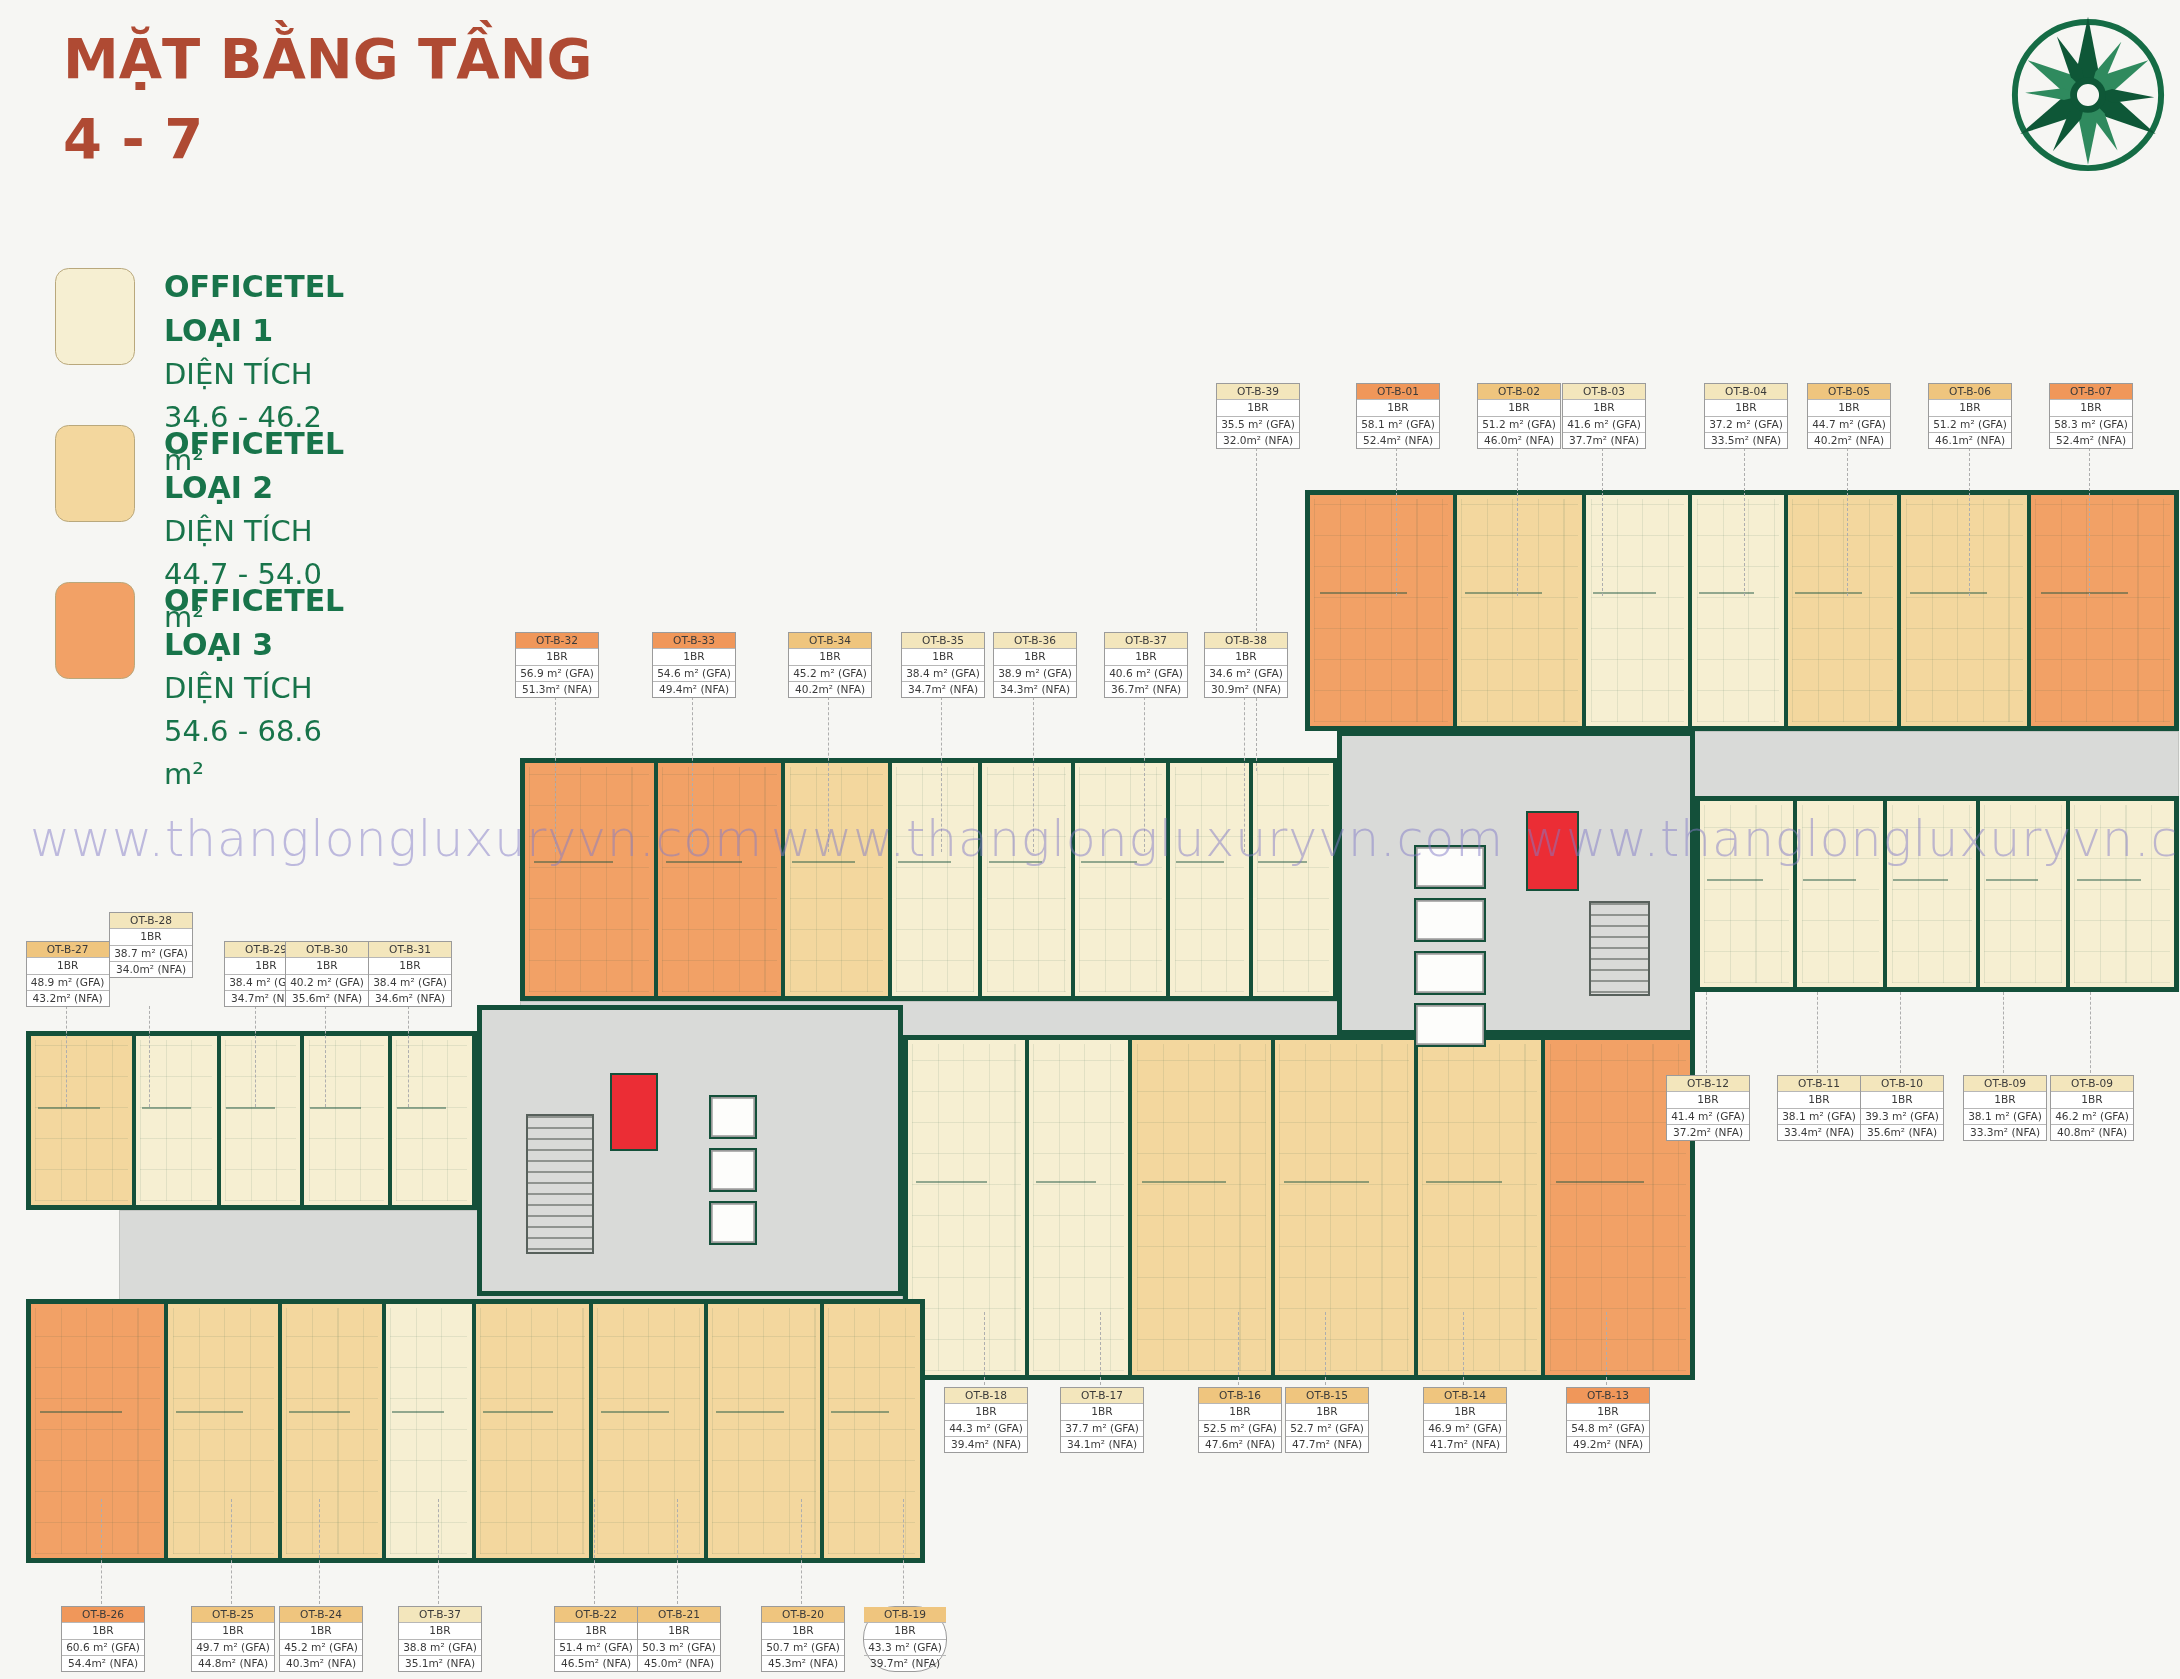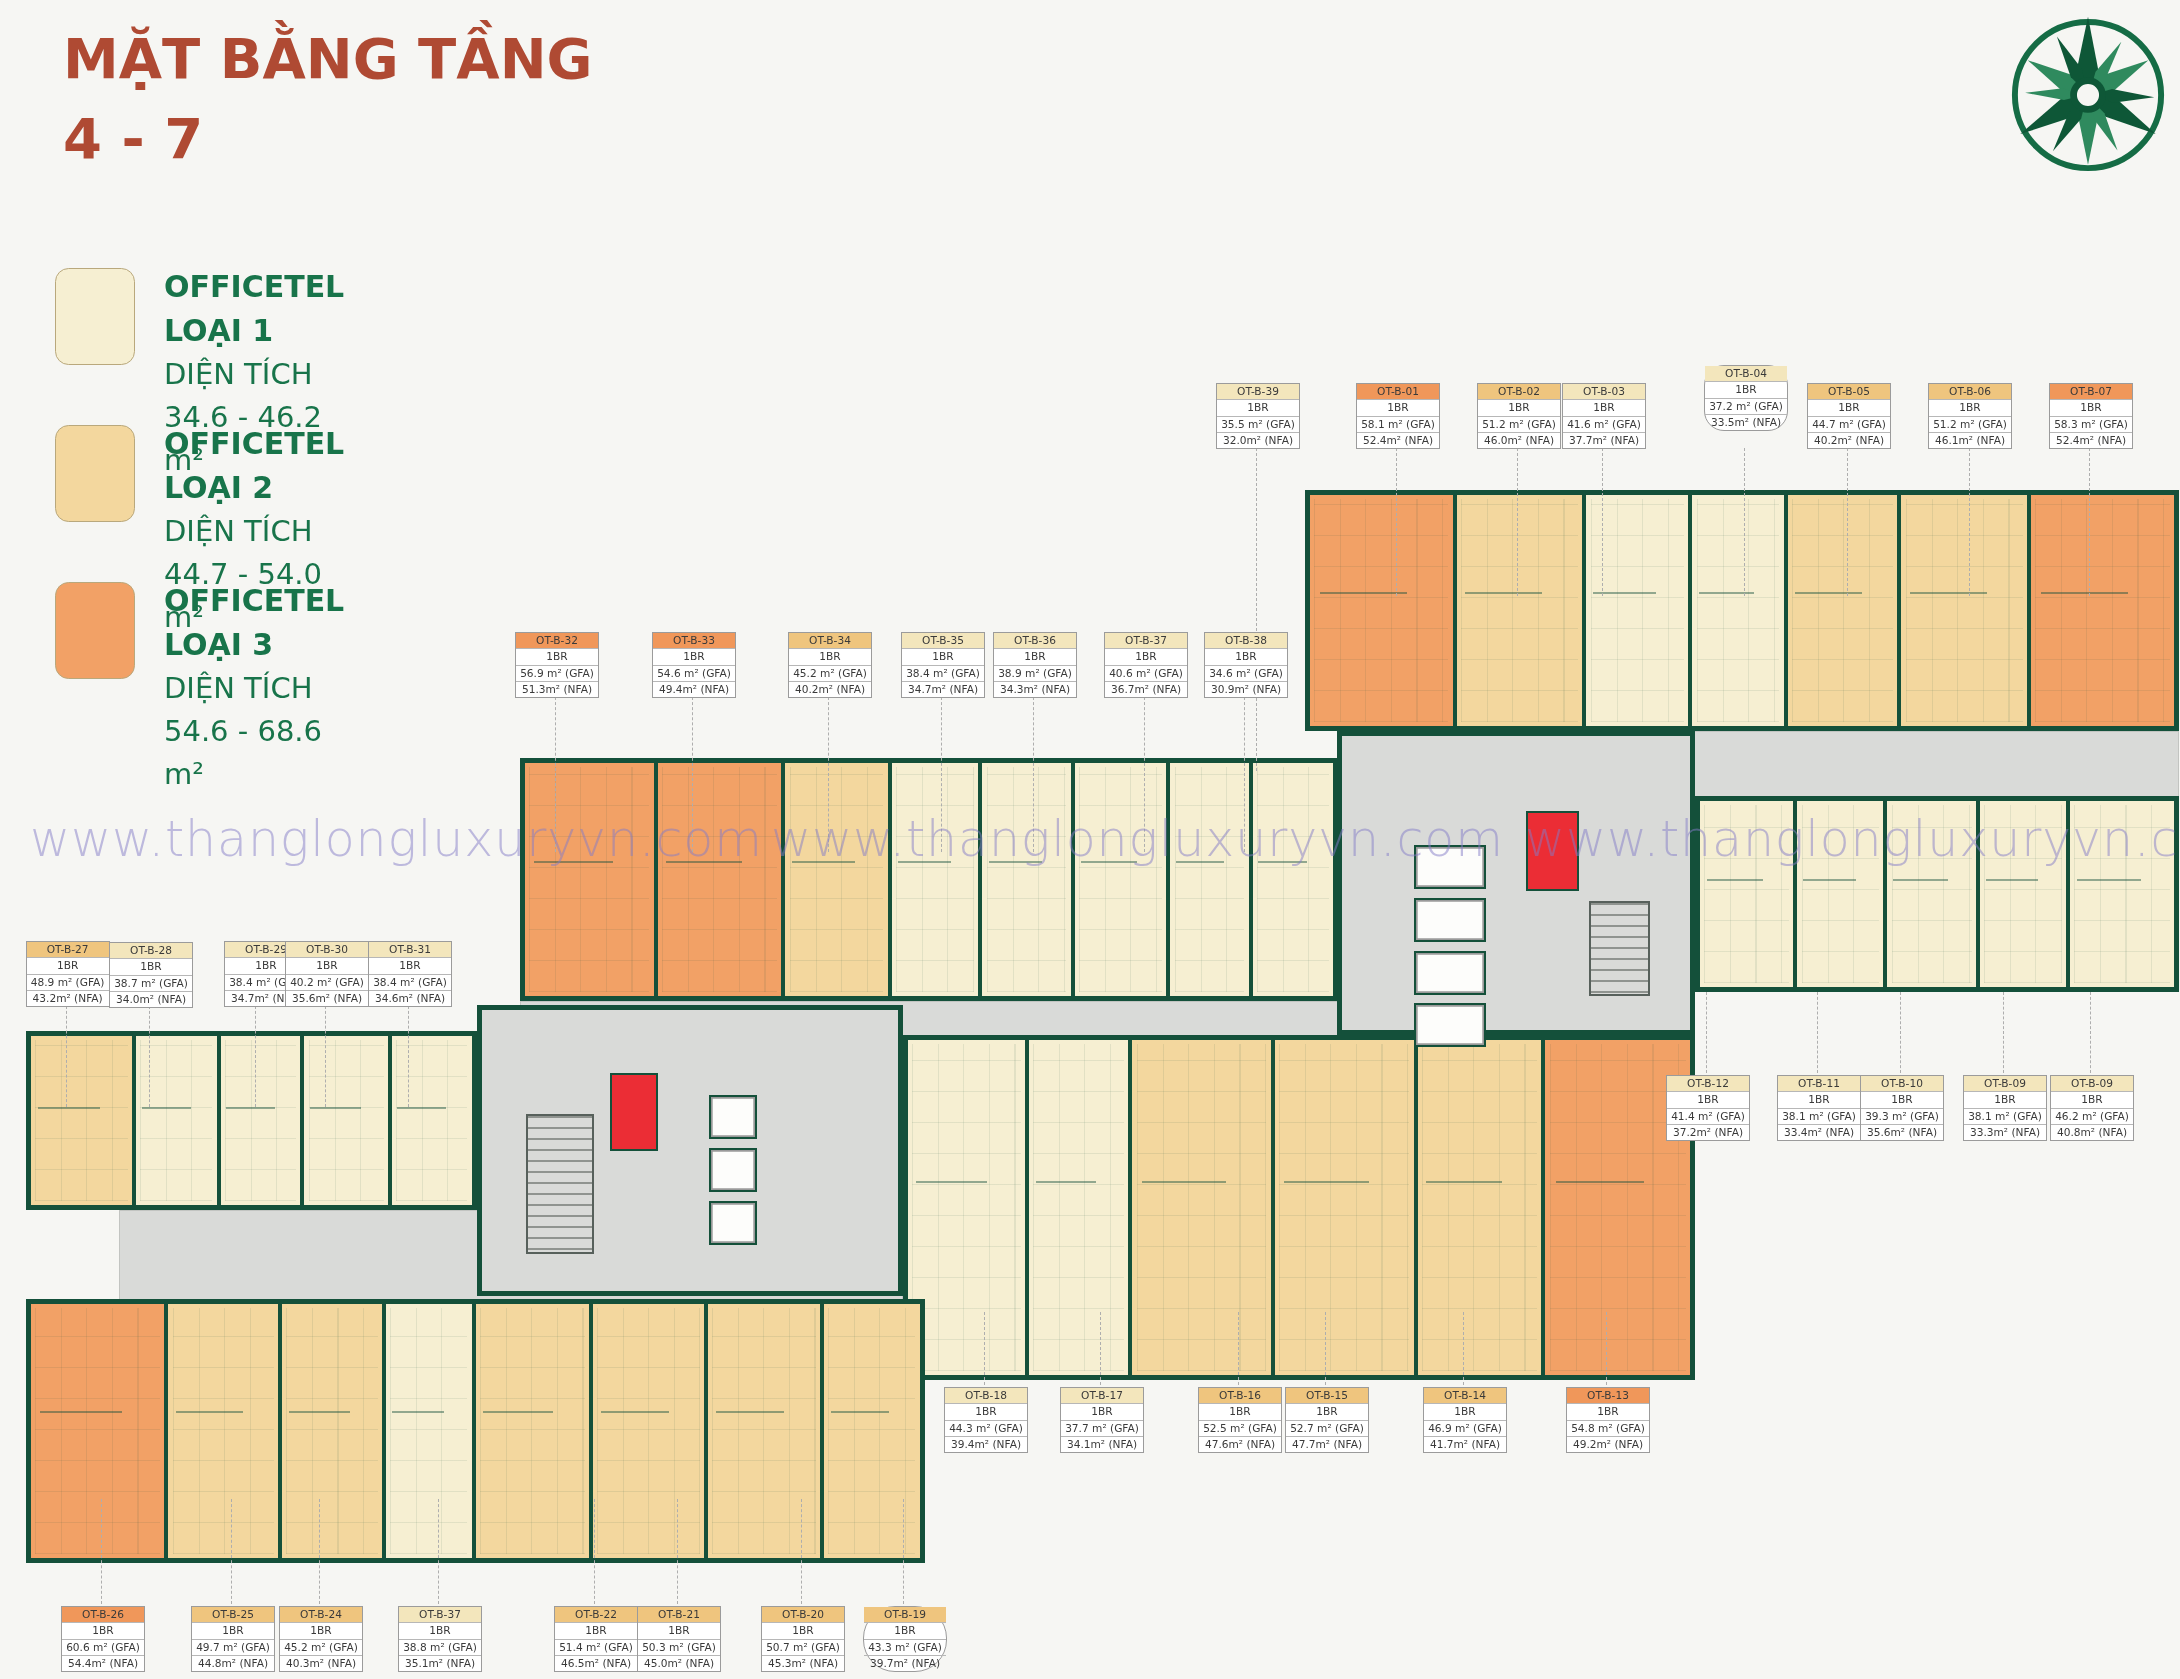--- a/index.html
+++ b/index.html
@@ -256,21 +256,21 @@
         <div>1BR</div>
         <div>51.2 m² (GFA)</div>
         <div>46.0m² (NFA)</div>
       </div>
       <div class="ulabel" style="left: 1562px; top: 383px;">
         <div class="hdr h1">OT-B-03</div>
         <div>1BR</div>
         <div>41.6 m² (GFA)</div>
         <div>37.7m² (NFA)</div>
       </div>
-      <div class="ulabel" style="left: 1704px; top: 365px; border-radius: 20px;">
+      <div class="ulabel" style="left: 1704px; top: 383px;">
         <div class="hdr h1">OT-B-04</div>
         <div>1BR</div>
         <div>37.2 m² (GFA)</div>
         <div>33.5m² (NFA)</div>
       </div>
       <div class="ulabel" style="left: 1807px; top: 383px;">
         <div class="hdr h2">OT-B-05</div>
         <div>1BR</div>
         <div>44.7 m² (GFA)</div>
         <div>40.2m² (NFA)</div>
@@ -328,21 +328,21 @@
         <div>1BR</div>
         <div>34.6 m² (GFA)</div>
         <div>30.9m² (NFA)</div>
       </div>
       <div class="ulabel" style="left: 25.6px; top: 941px;">
         <div class="hdr h2">OT-B-27</div>
         <div>1BR</div>
         <div>48.9 m² (GFA)</div>
         <div>43.2m² (NFA)</div>
       </div>
-      <div class="ulabel" style="left: 109px; top: 942px;">
+      <div class="ulabel" style="left: 109px; top: 912px;">
         <div class="hdr h1">OT-B-28</div>
         <div>1BR</div>
         <div>38.7 m² (GFA)</div>
         <div>34.0m² (NFA)</div>
       </div>
       <div class="ulabel" style="left: 224px; top: 941px;">
         <div class="hdr h1">OT-B-29</div>
         <div>1BR</div>
         <div>38.4 m² (GFA)</div>
         <div>34.7m² (NFA)</div>

